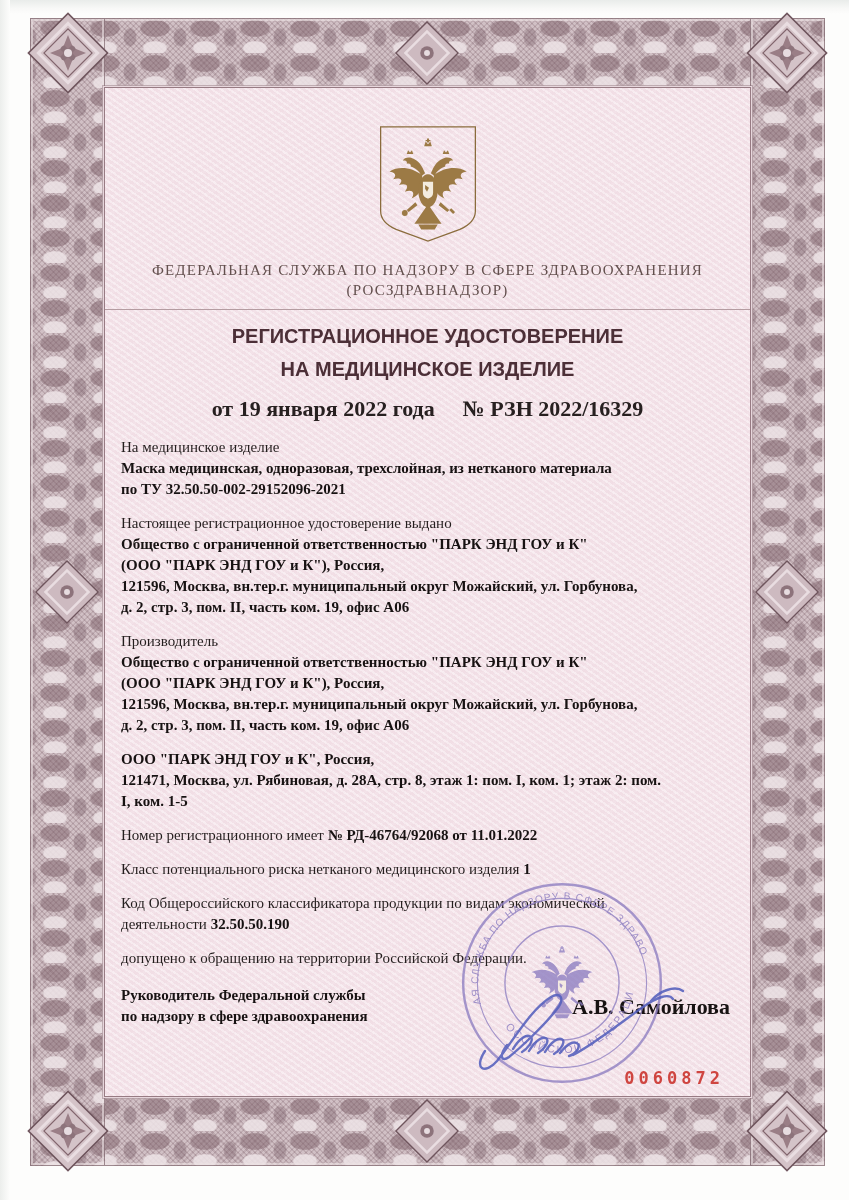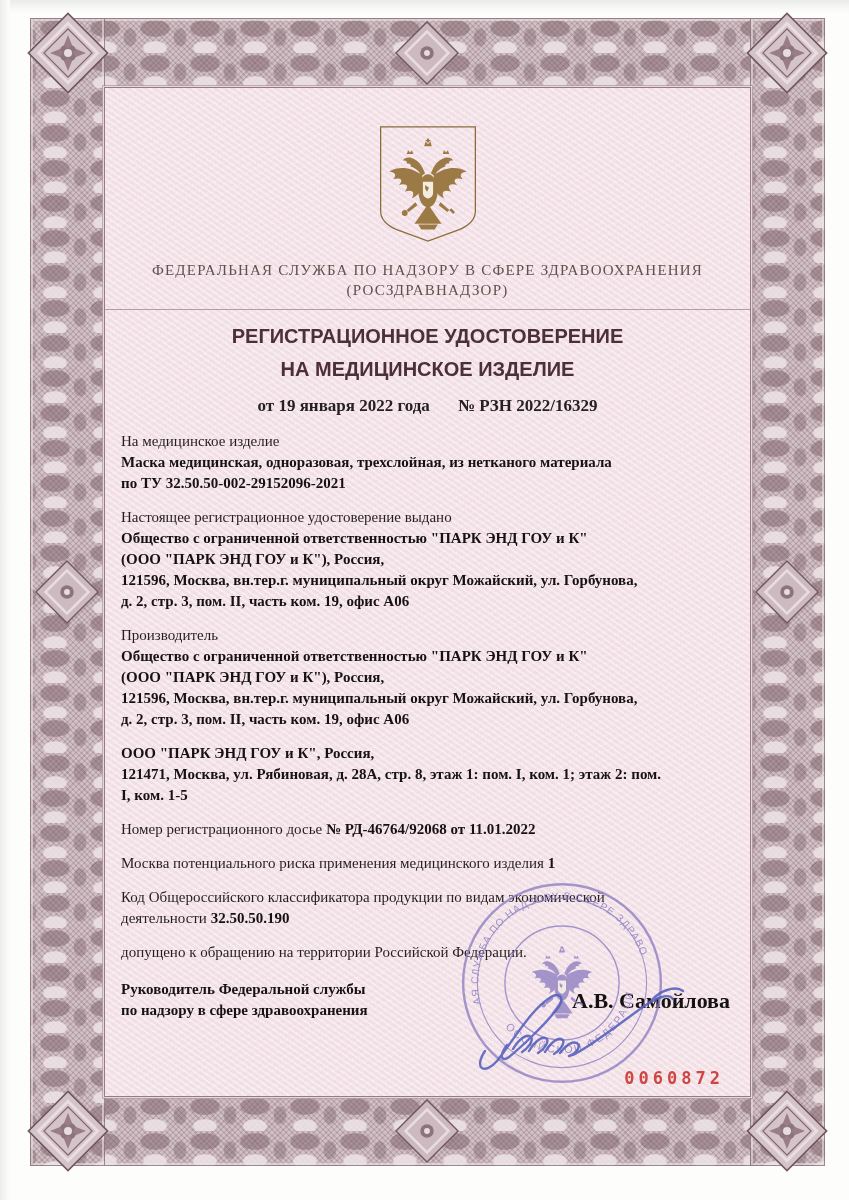--- a/index.html
+++ b/index.html
@@ -53,21 +53,21 @@
   .authority2{text-align:center;color:#63504e;font-size:15px;letter-spacing:1.2px;line-height:20px;margin:0;}
   .rule{
     border:none;border-top:1px solid #b49ca1;height:0;
     margin:9px -16px 10px -16px;
   }
   .doc-title{
     text-align:center;font-family:"Liberation Sans", sans-serif;font-weight:bold;
     color:#4c2f37;font-size:20px;line-height:33px;margin:2px 0 0 0;letter-spacing:0px;
   }
   .date-line{
-    text-align:center;font-weight:bold;color:#272020;font-size:17px;margin:10px 0 0 0;
+    text-align:center;font-weight:bold;color:#272020;font-size:22px;margin:10px 0 0 0;
   }
   .date-line .num{display:inline-block;margin-left:28px;}
 
   .body-text{color:#241e1e;font-size:15px;line-height:21px;}
   .blk{margin:13px 0 0 0;}
   .blk p{margin:0;}
   .blk b{color:#171212;}
   .blk-first{margin-top:15px;}
 
   .sig-row{
@@ -244,25 +244,25 @@
       <p><b>д. 2, стр. 3, пом. II, часть ком. 19, офис А06</b></p>
     </div>
 
     <div class="blk">
       <p><b>ООО "ПАРК ЭНД ГОУ и К", Россия,</b></p>
       <p><b>121471, Москва, ул. Рябиновая, д. 28А, стр. 8, этаж 1: пом. I, ком. 1; этаж 2: пом.</b></p>
       <p><b>I, ком. 1-5</b></p>
     </div>
 
     <div class="blk">
-      <p><span>Номер регистрационного досье</span> <b>№ РД-46764/92068 от 11.01.2022</b></p>
-    </div>
-
-    <div class="blk">
-      <p><span>Москва потенциального риска применения медицинского изделия</span> <b>1</b></p>
+      <p><span>Номер регистрационного имеет</span> <b>№ РД-46764/92068 от 11.01.2022</b></p>
+    </div>
+
+    <div class="blk">
+      <p><span>Класс потенциального риска нетканого медицинского изделия</span> <b>1</b></p>
     </div>
 
     <div class="blk">
       <p>Код Общероссийского классификатора продукции по видам экономической</p>
       <p><span>деятельности</span> <b>32.50.50.190</b></p>
     </div>
 
 
     <div class="blk">
       <p>допущено к обращению на территории Российской Федерации.</p>

